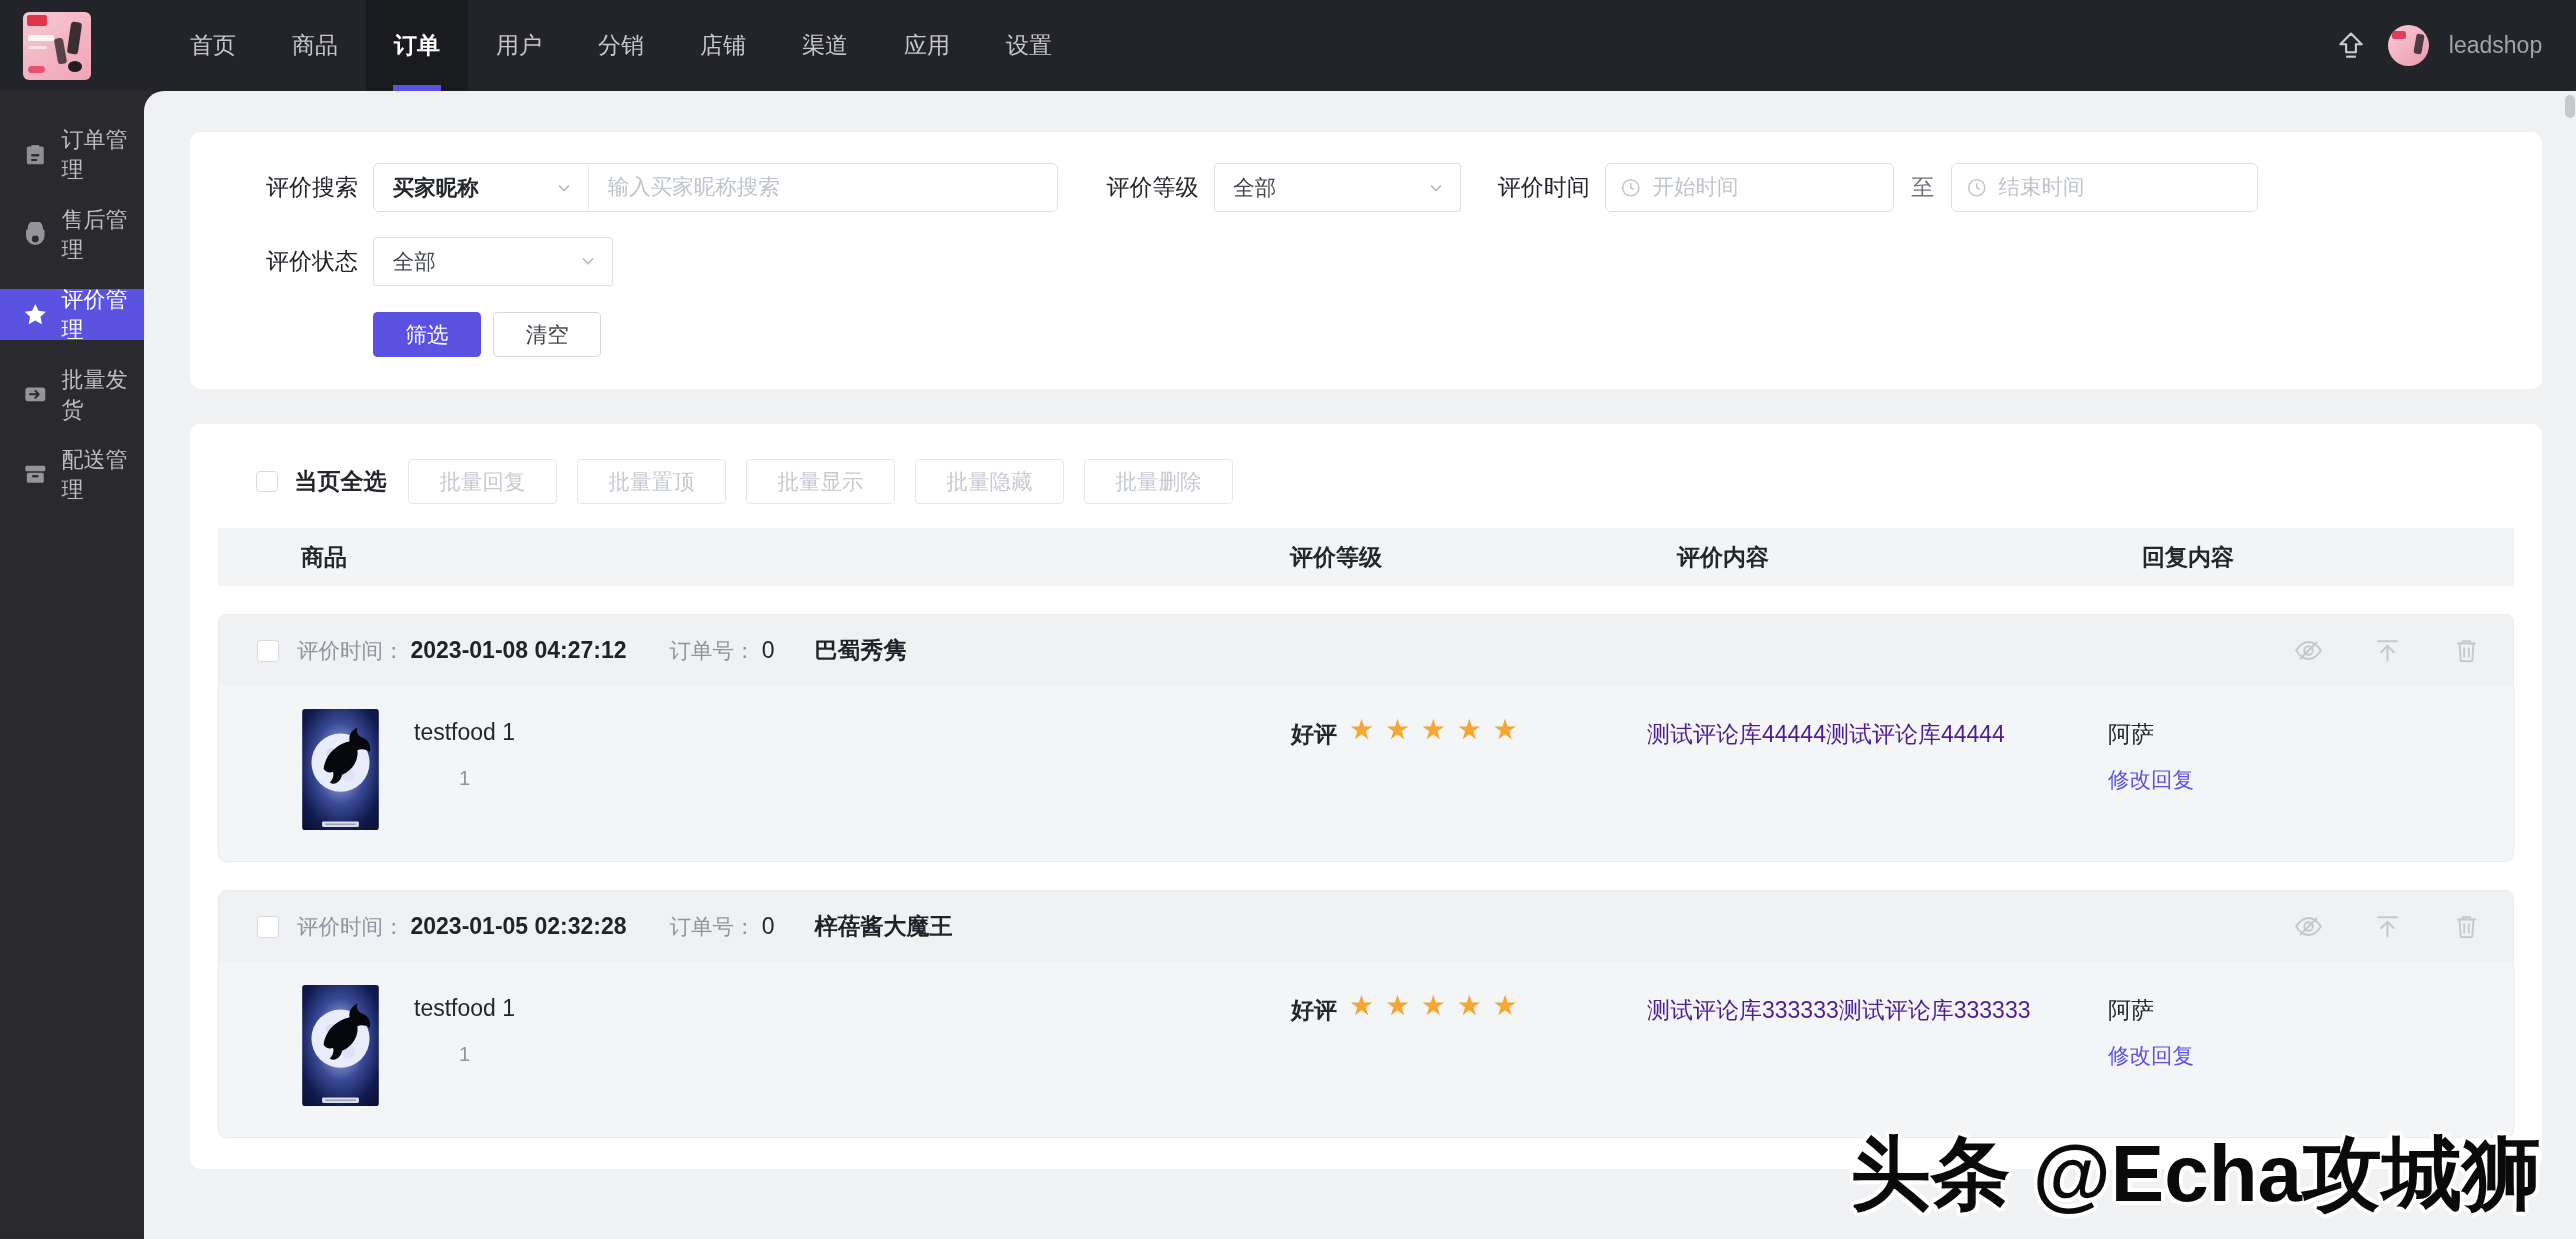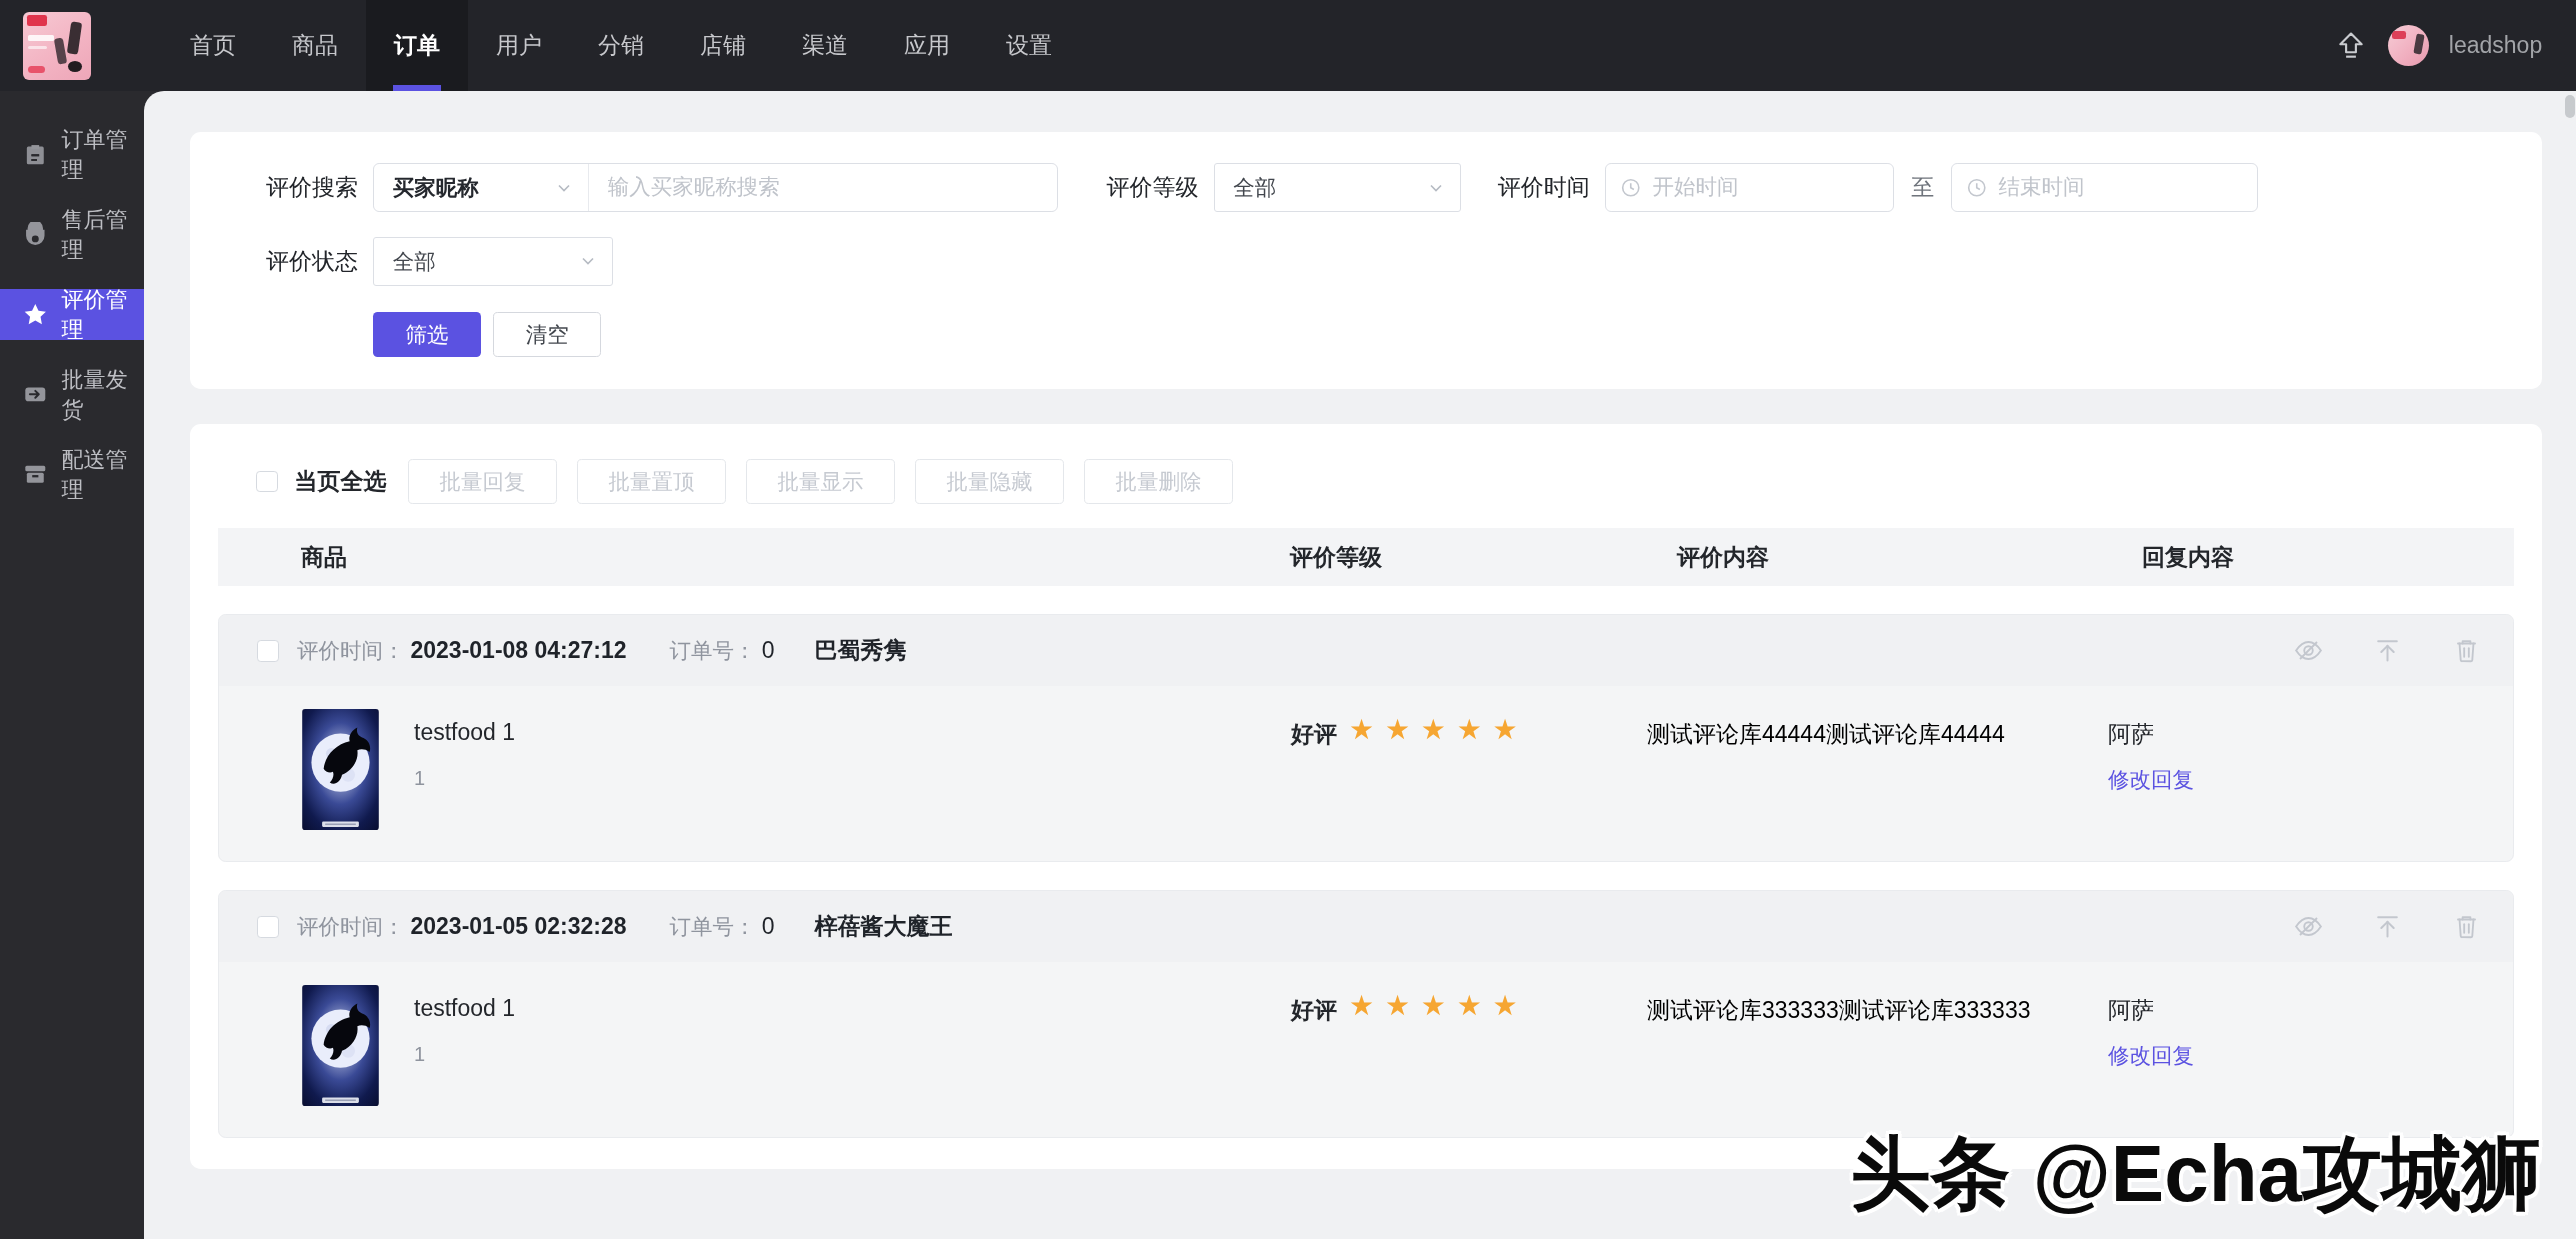--- a/index.html
+++ b/index.html
@@ -89,30 +89,30 @@
   .row-head{height:71px; background:#f0f1f3; display:flex; align-items:center; padding:0 31px 0 38px;}
   .rh-label{color:#8f949e; font-size:21.5px; margin-left:18.4px;}
   .rh-strong{color:#1f2329; font-weight:700; font-size:23px; margin-left:6.1px;}
   .rh-plain{color:#1f2329; font-size:23px; margin-left:6.1px;}
   .ml56{margin-left:43px;}
   .rh-buyer{color:#1f2329; font-weight:700; font-size:23px; margin-left:40px;}
   .rh-actions{margin-left:auto; display:flex; align-items:center; gap:48px; color:#c3c7ce;}
   .rh-actions .aicon{width:31px; height:31px; cursor:pointer;}
 
   .row-body{padding:23px 0 31px;}
-  .product{display:flex; padding-left:83px;}
+  .product{display:flex; padding-left:83px;text-align:center;}
   .p-img{width:77px; height:121px; border-radius:3.1px; overflow:hidden; flex-shrink:0;}
   .p-info{margin-left:35px; padding-top:9.2px;}
   .p-name{font-size:23px; color:#23262b;}
   .p-qty{margin-top:21.5px; font-size:20px; color:#8f949e;}
   .rating{padding-top:9.2px; display:flex; align-items:flex-start; gap:12px;}
   .rating-label{font-size:23px; font-weight:700; color:#23262b;}
   .stars{color:#f6a632; font-size:28px; letter-spacing:10.8px; line-height:1; margin-top:-2.3px; white-space:nowrap;}
   .content-col{padding-top:9.2px;}
-  .content-text{font-size:23px; color:#000000;}
+  .content-text{font-size:23px; color:#4c1d95;}
   .reply-col{padding-top:9.2px;}
   .reply-name{font-size:23px; color:#23262b;}
   .reply-link{margin-top:15.4px; font-size:21.5px; color:#5b52e1; cursor:pointer; display:inline-block;}
 
   
   .comment-img{margin-top:28px; width:120px; height:126px; border-radius:9.2px; position:relative; overflow:hidden;
         background:linear-gradient(180deg,#fdfdfe 0%,#eff1f4 60%,#e4e7ea 100%); border:0.8px solid #e3e6ea; cursor:pointer;}
   .ci-title{margin-top:7px; text-align:center; font-size:10.8px; font-weight:700; color:#1c1e22; letter-spacing:0.8px;}
   .ci-sub{text-align:center; font-size:8.4px; color:#9aa0a8; margin-top:2.3px;}
   .ci-sub .red{color:#e8372f;}

